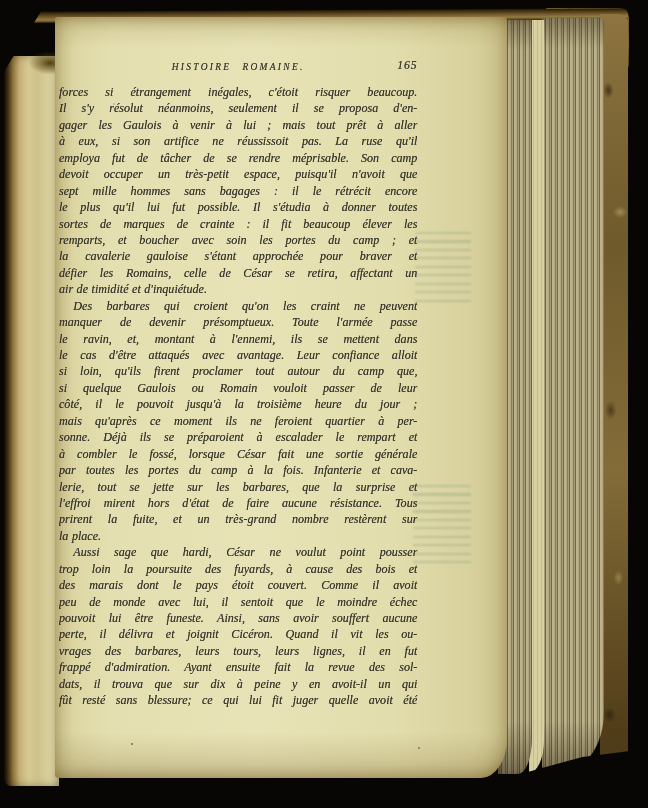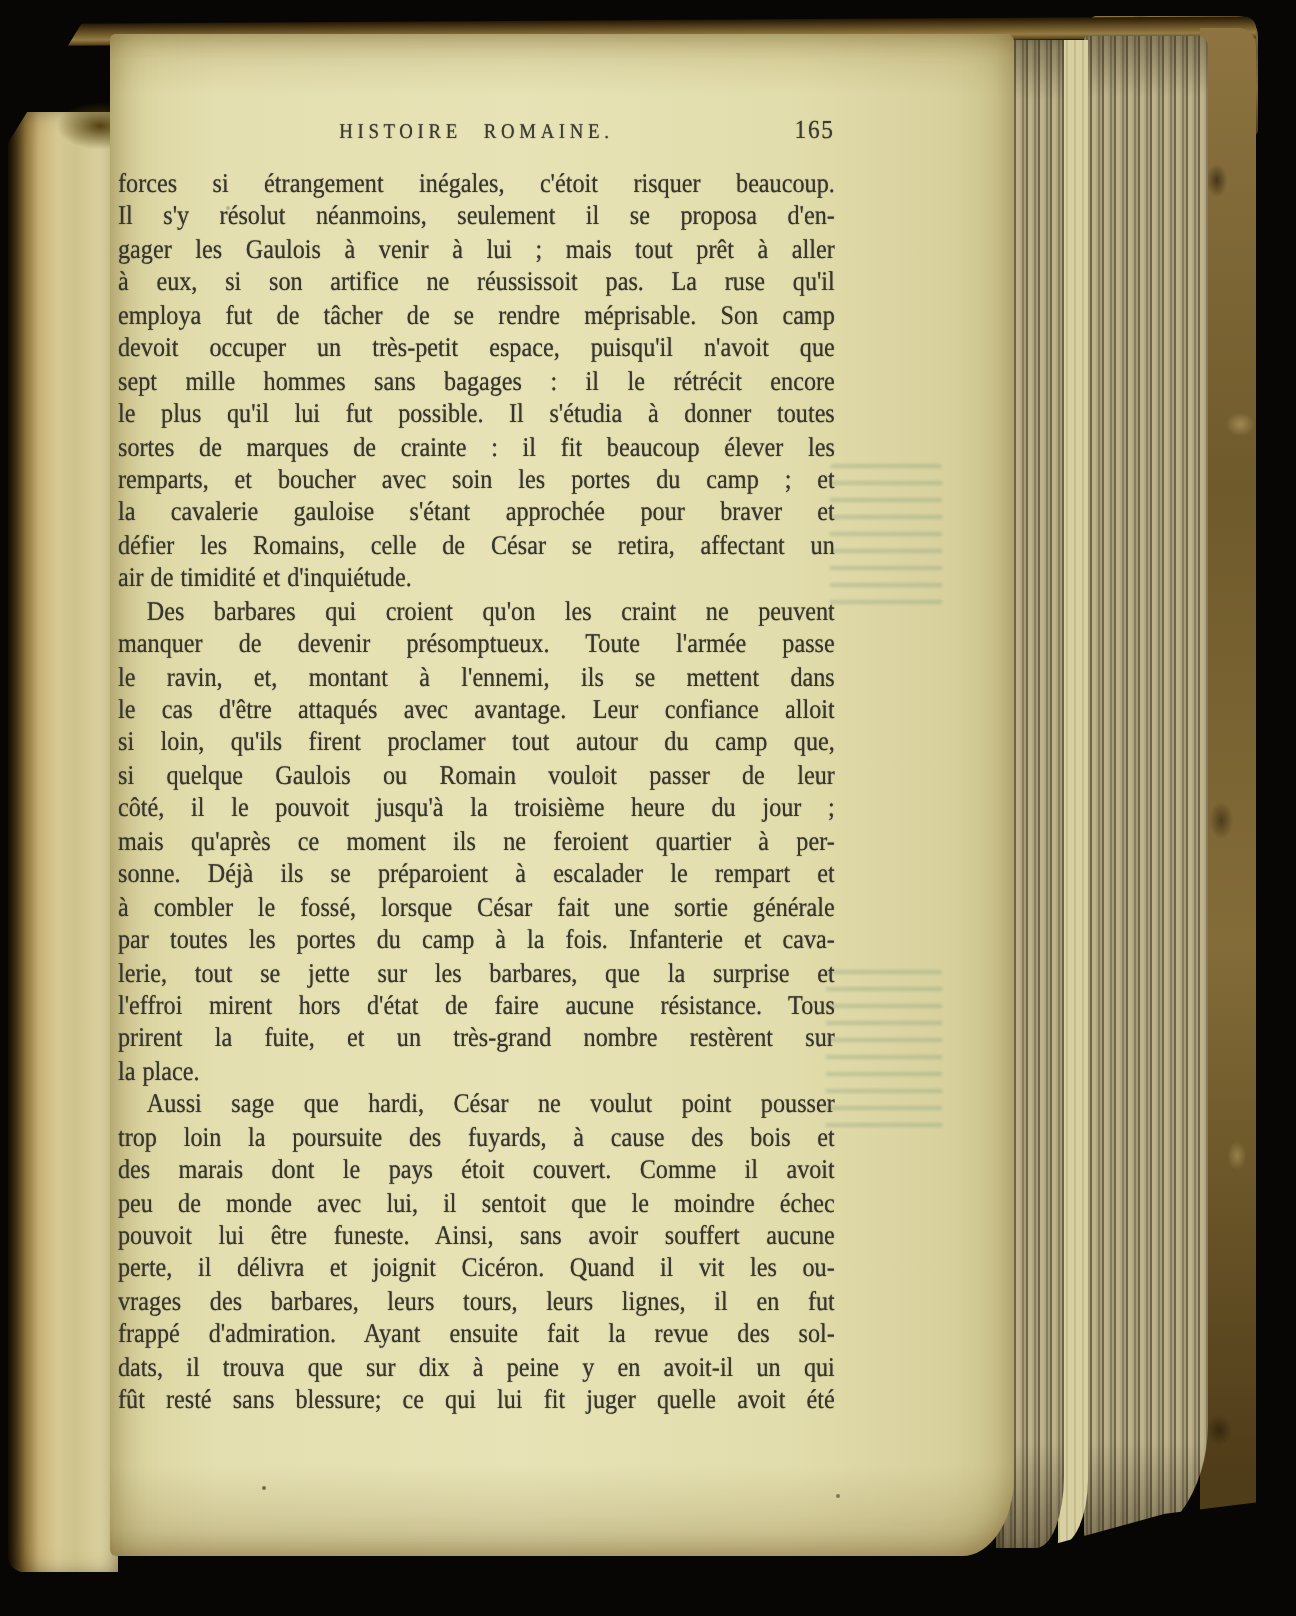--- a/index.html
+++ b/index.html
@@ -47,21 +47,21 @@
   
   .page{position:absolute;left:55px;top:17px;width:452px;height:761px;z-index:4;
     background-color:#e4dfb0;
     background-image:
       linear-gradient(180deg,rgba(150,125,60,.25),rgba(0,0,0,0) 4%,rgba(0,0,0,0) 94%,rgba(130,105,50,.3)),
       linear-gradient(90deg,#cfc68f 0%,#ddd7a4 4%,#e4dfb0 12%,#e7e3b6 45%,#e2ddac 75%,#d8d19e 92%,#cdc58e 100%);
     border-radius:3px 4px 26px 3px / 3px 4px 40px 3px;
     box-shadow:inset 0 10px 14px -10px rgba(110,85,35,.55),
                inset 0 -12px 16px -12px rgba(110,85,35,.5),
                inset 14px 0 22px -16px rgba(120,95,45,.5),
-               inset -14px 0 22px -14px rgba(125,100,50,.55);}
+               inset -14px 0 22px -14px rgba(125,100,50,.55);font-style:italic;}
 
   
   .text-block{position:absolute;left:4px;top:42px;width:400px;
     transform:scaleX(0.896);transform-origin:left top;
     color:#37352d;font-size:13.5px;line-height:16.45px;
     text-shadow:0 0 .6px rgba(56,54,46,.75);}
   .header-row{position:relative;height:23px;margin-bottom:2px;}
   .running-header{position:absolute;left:0;right:0;text-align:center;
     font-size:10.5px;letter-spacing:2.6px;word-spacing:7px;color:#3c3a31;}
   .page-number{position:absolute;right:0;top:-2px;font-size:13px;letter-spacing:1px;color:#3c3a31;}

